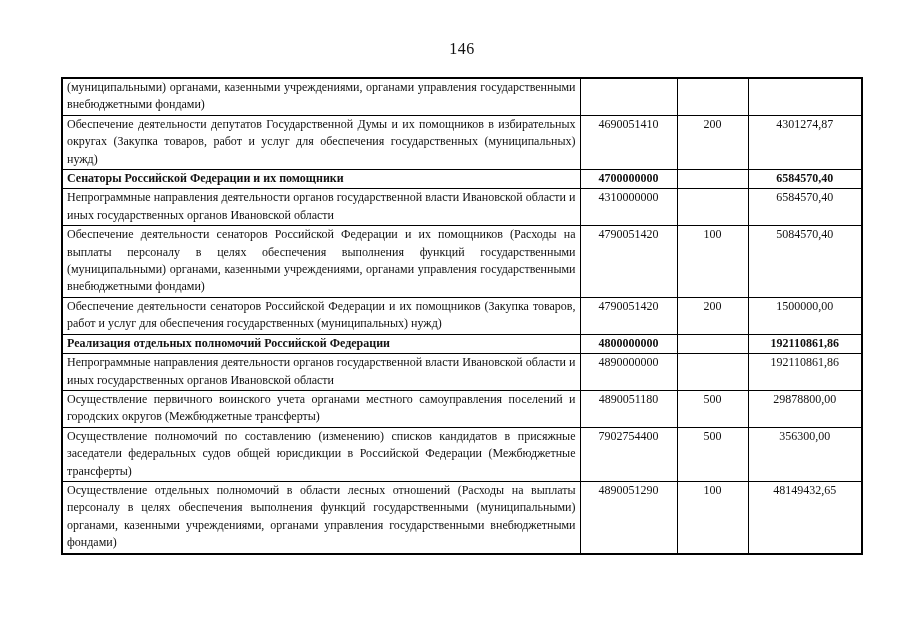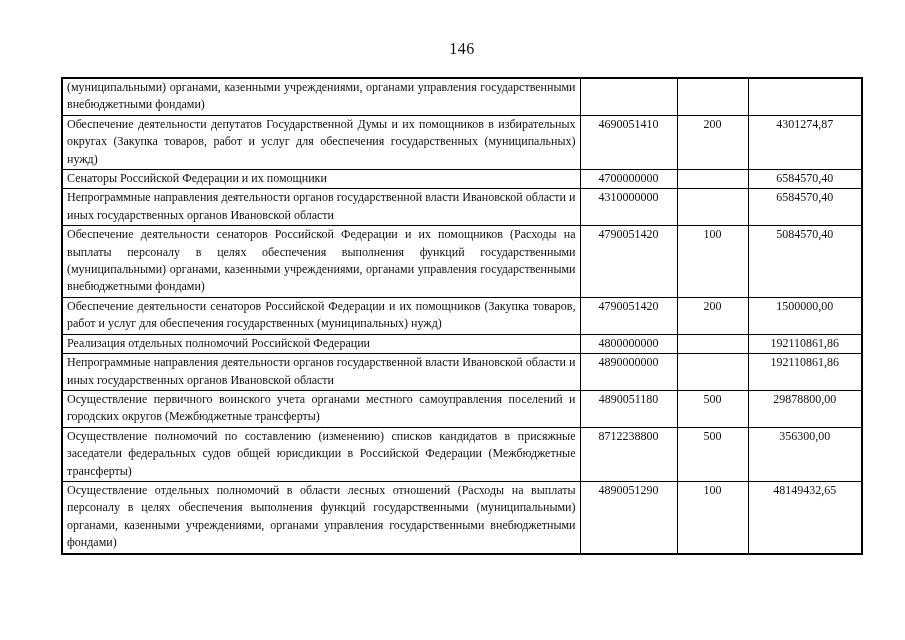--- a/index.html
+++ b/index.html
@@ -49,21 +49,21 @@
     overflow: hidden;
   }
   td.cell-name {
     text-align: justify;
     text-align-last: left;
   }
   td.cell-code, td.cell-group, td.cell-amount {
     text-align: center;
   }
   tr.bold-row td {
-    font-weight: normal;
+    font-weight: bold;
   }
 </style>
 </head>
 <body>
 
 <div class="page">
 
   <div class="page-number">146</div>
 
   <table class="budget-table">
@@ -123,21 +123,21 @@
       <td class="cell-amount">192110861,86</td>
     </tr>
         <tr>
       <td class="cell-name">Осуществление первичного воинского учета органами местного самоуправления поселений и городских округов (Межбюджетные трансферты)</td>
       <td class="cell-code">4890051180</td>
       <td class="cell-group">500</td>
       <td class="cell-amount">29878800,00</td>
     </tr>
         <tr>
       <td class="cell-name">Осуществление полномочий по составлению (изменению) списков кандидатов в присяжные заседатели федеральных судов общей юрисдикции в Российской Федерации (Межбюджетные трансферты)</td>
-      <td class="cell-code">8712238800</td>
+      <td class="cell-code">7902754400</td>
       <td class="cell-group">500</td>
       <td class="cell-amount">356300,00</td>
     </tr>
         <tr>
       <td class="cell-name">Осуществление отдельных полномочий в области лесных отношений (Расходы на выплаты персоналу в целях обеспечения выполнения функций государственными (муниципальными) органами, казенными учреждениями, органами управления государственными внебюджетными фондами)</td>
       <td class="cell-code">4890051290</td>
       <td class="cell-group">100</td>
       <td class="cell-amount">48149432,65</td>
     </tr>
       </tbody>

